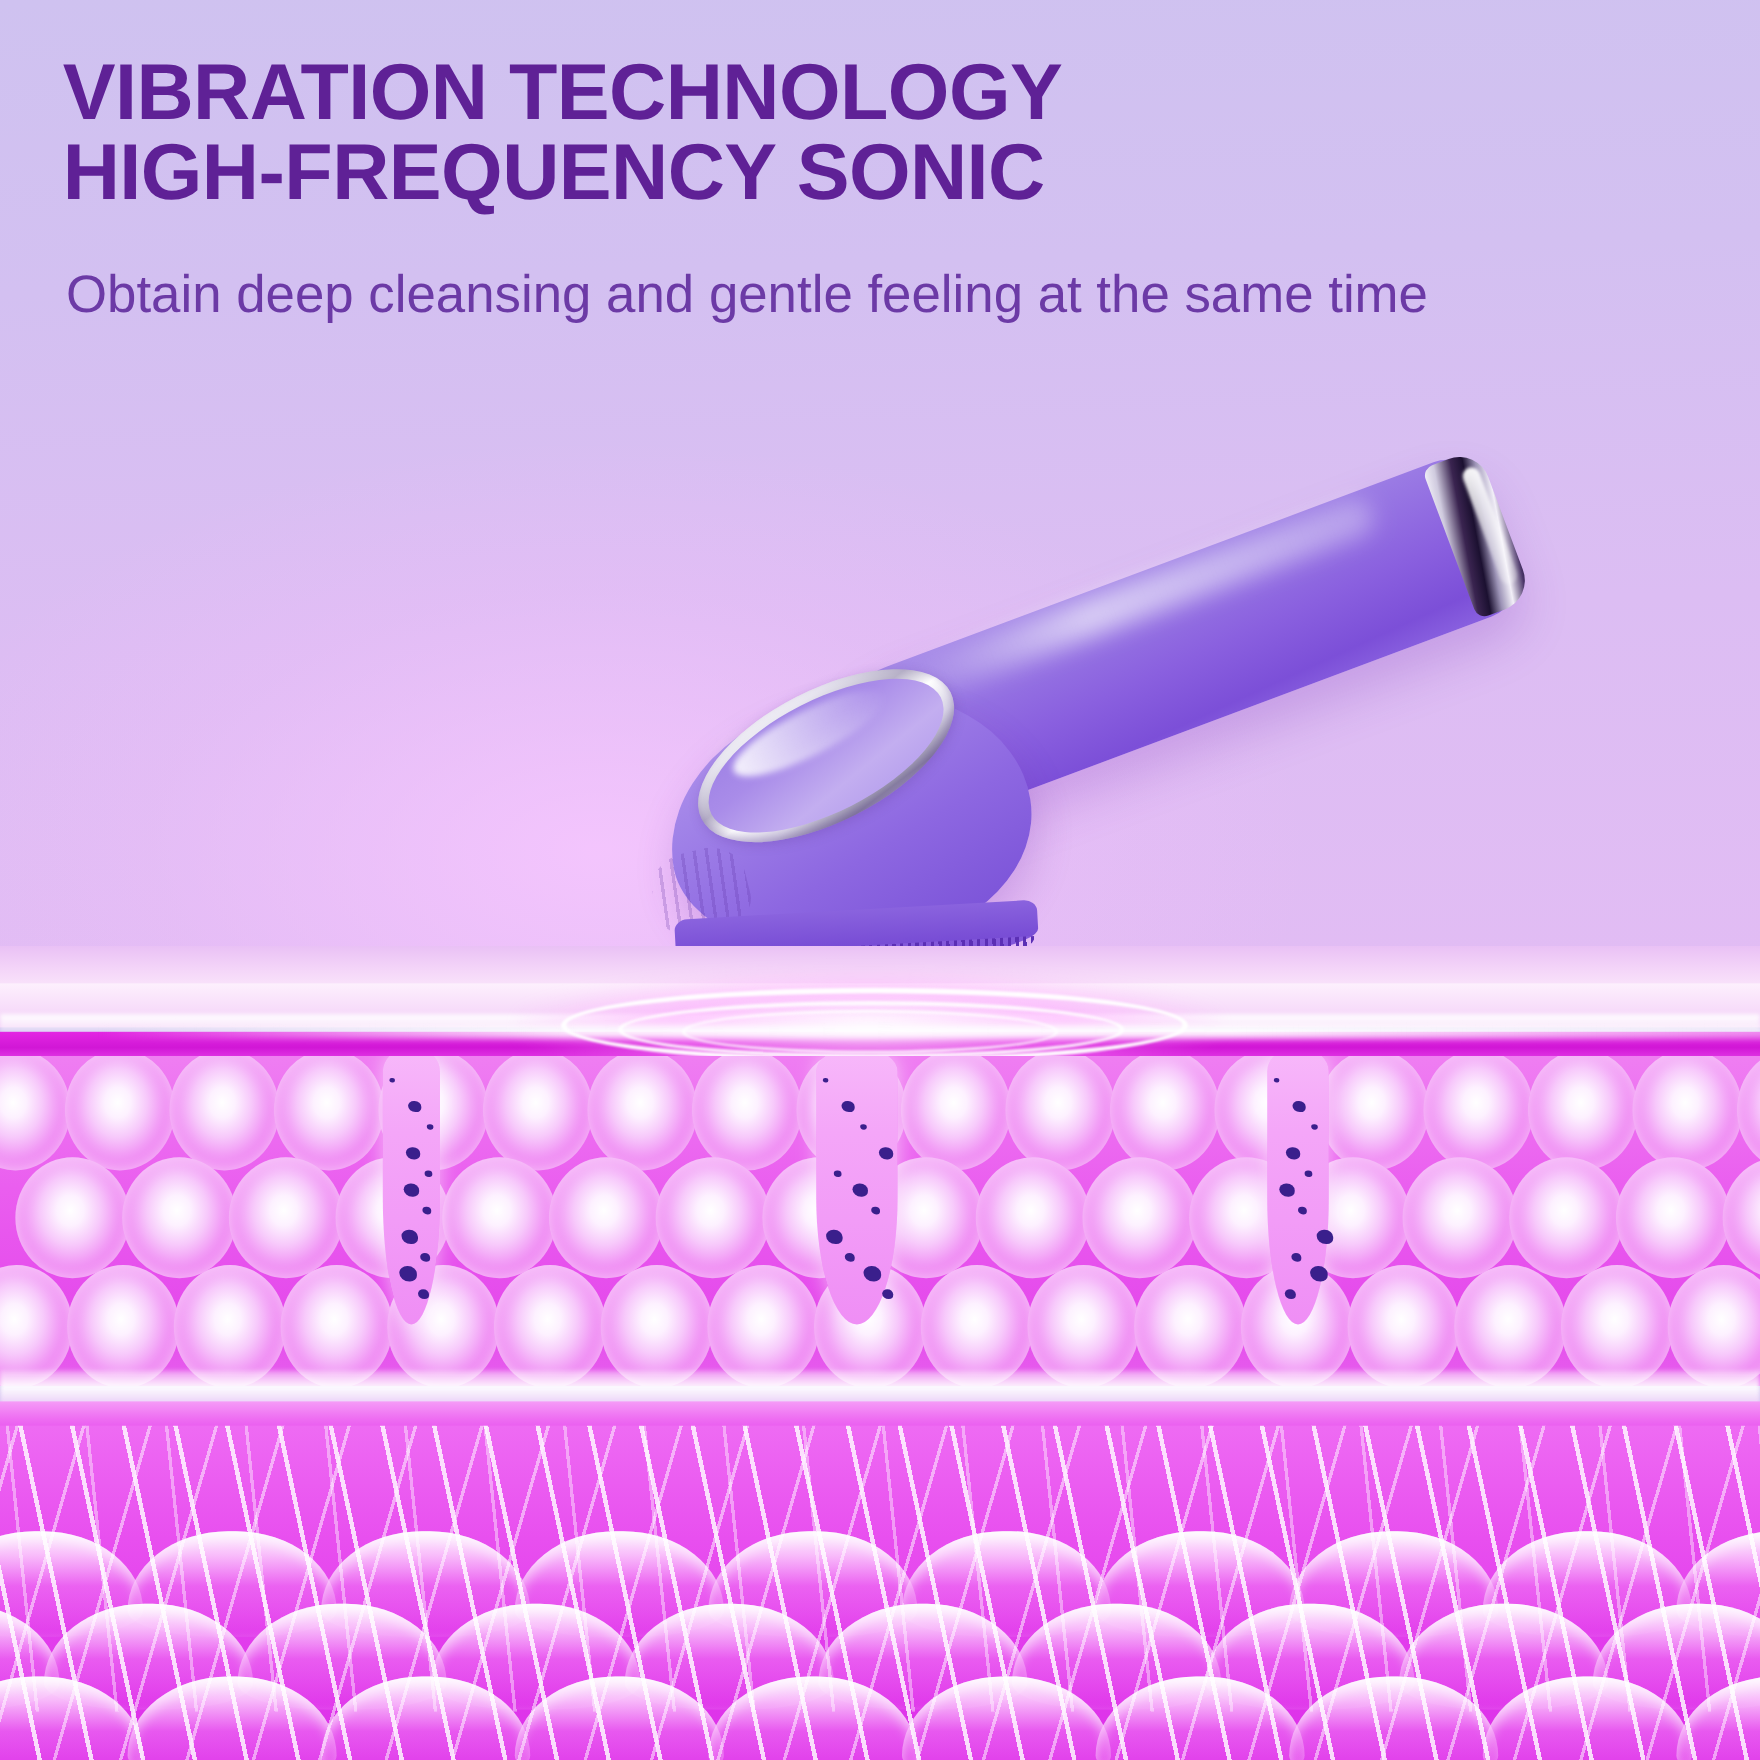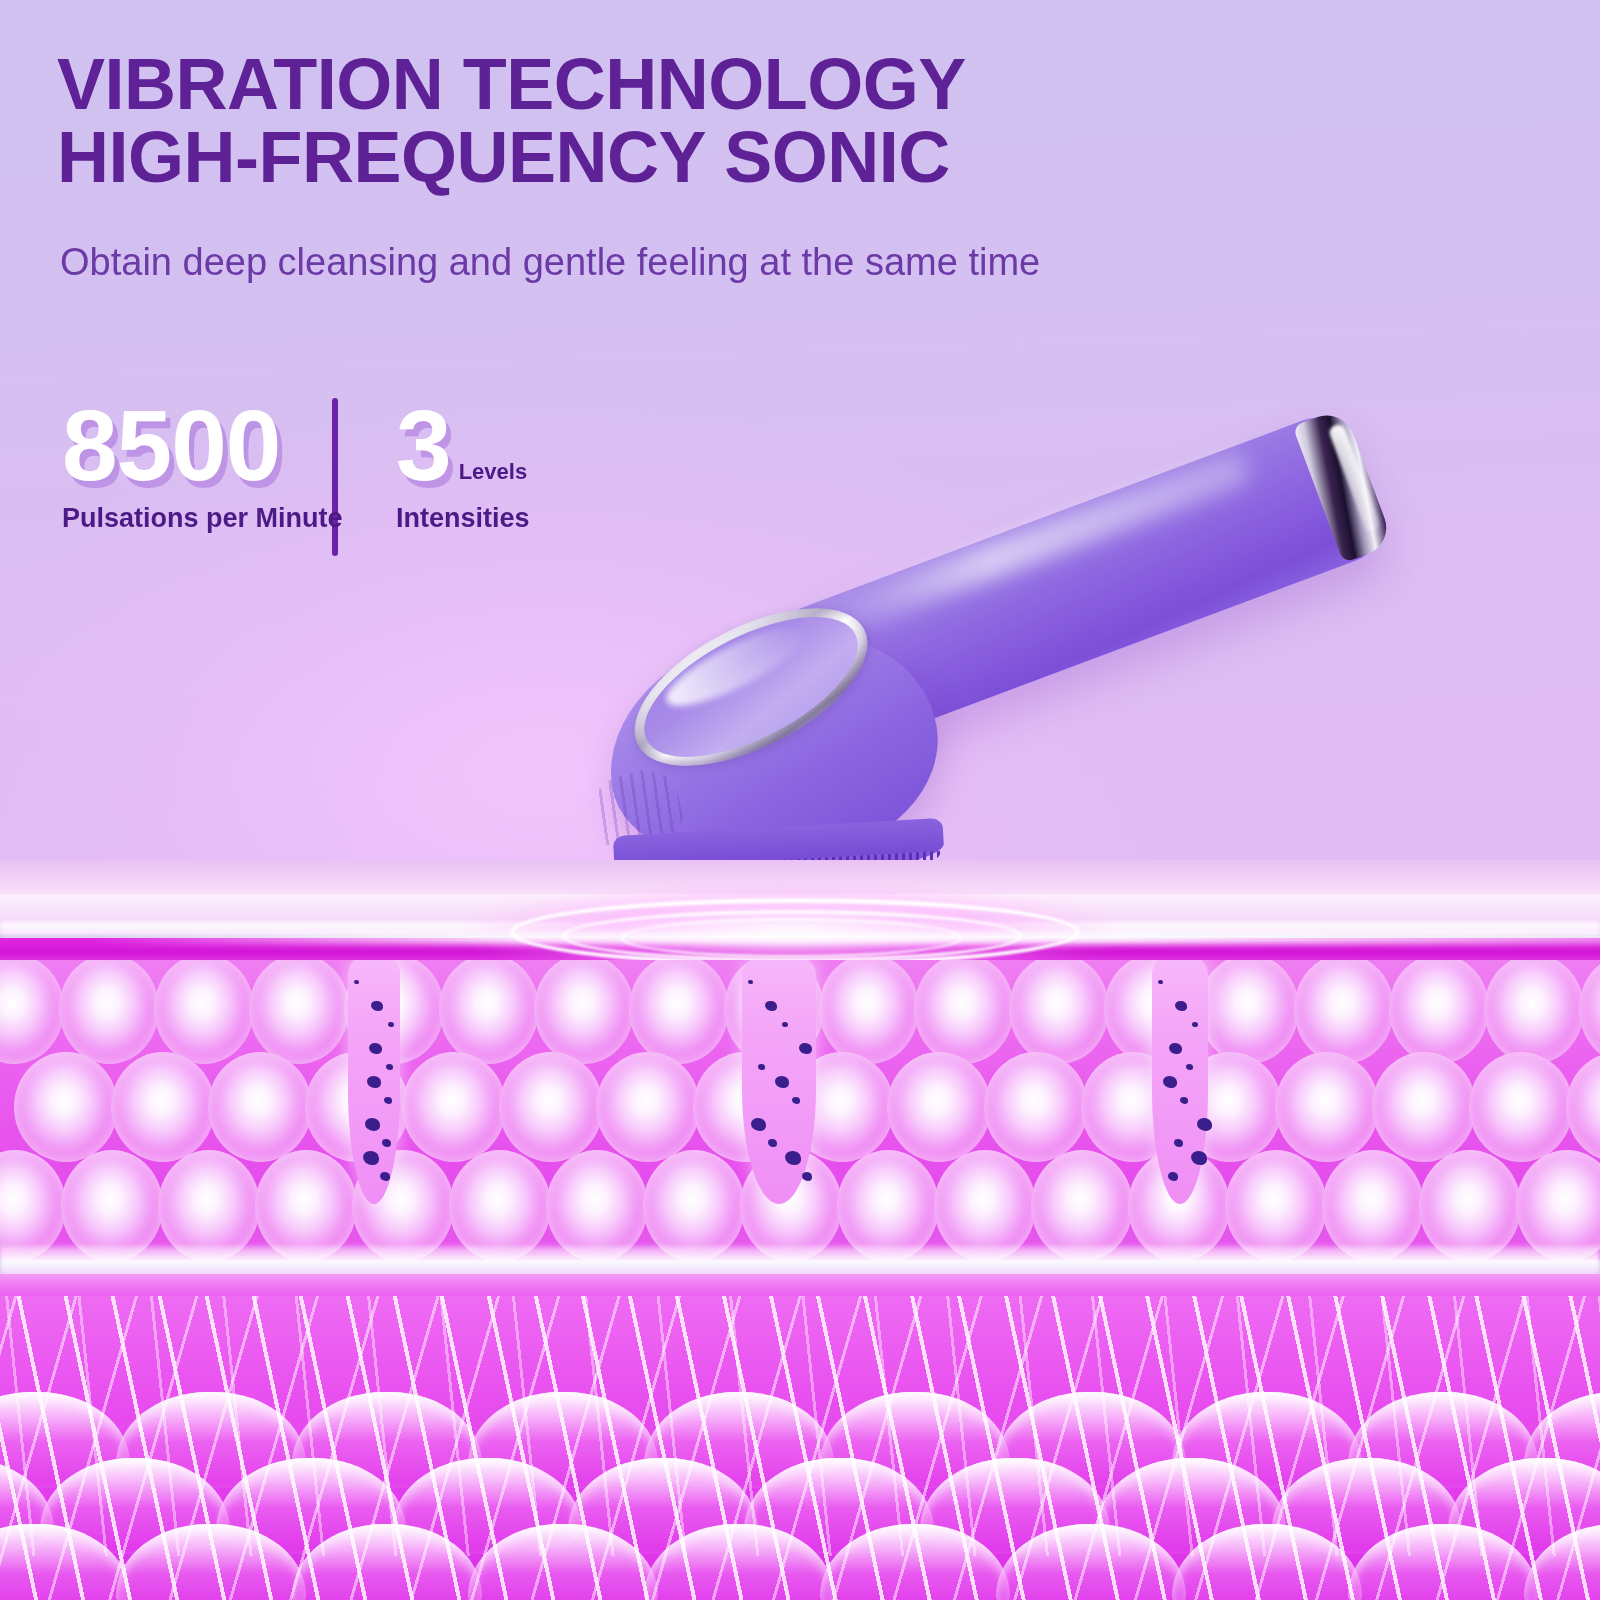--- a/index.html
+++ b/index.html
@@ -22,21 +22,21 @@
 
   
   .headline{
     position:absolute;left:57px;top:48px;width:1400px;
     color:#5f2196;font-weight:bold;font-size:72px;line-height:1.02;
     letter-spacing:-0.5px;
   }
   .headline .hl-line{display:block;}
   .subhead{
     position:absolute;left:60px;top:240px;width:1460px;
-    color:#6c3aa6;font-size:38px;font-weight:normal;line-height:1.2;
+    color:#6c3aa6;font-size:48px;font-weight:normal;line-height:1.2;
   }
 
   
   .stats{position:absolute;left:62px;top:398px;height:162px;display:flex;align-items:flex-start;}
   .stat{position:relative;}
   .stat-big{
     color:#ffffff;font-weight:bold;font-size:100px;line-height:.95;
     text-shadow:5px 7px 0 rgba(150,84,210,.40);
     letter-spacing:-1px;
   }
@@ -257,40 +257,20 @@
   <div class="bg-sky"></div>
   <div class="bg-sky-glow"></div>
 
   <div class="headline">
     <span class="hl-line">VIBRATION TECHNOLOGY</span>
     <span class="hl-line">HIGH-FREQUENCY SONIC</span>
   </div>
 
   <div class="subhead">Obtain deep cleansing and gentle feeling at the same time</div>
 
-  <div class="stats">
-
-    <div class="stat stat-a">
-      <div class="stat-row">
-        <div class="stat-big">8500</div>
-      </div>
-      <div class="stat-label">Pulsations per Minute</div>
-    </div>
-
-    <div class="divider"></div>
-
-    <div class="stat stat-b">
-      <div class="stat-row">
-        <div class="stat-big">3</div>
-        <div class="stat-sup">Levels</div>
-      </div>
-      <div class="stat-label">Intensities</div>
-    </div>
-
-  </div>
 
   <div class="device">
     <div class="dev-handle">
       <div class="dev-handle-sheen"></div>
       <div class="dev-cap">
         <div class="dev-cap-hi"></div>
       </div>
     </div>
     <div class="dev-neck"></div>
     <div class="dev-head">

